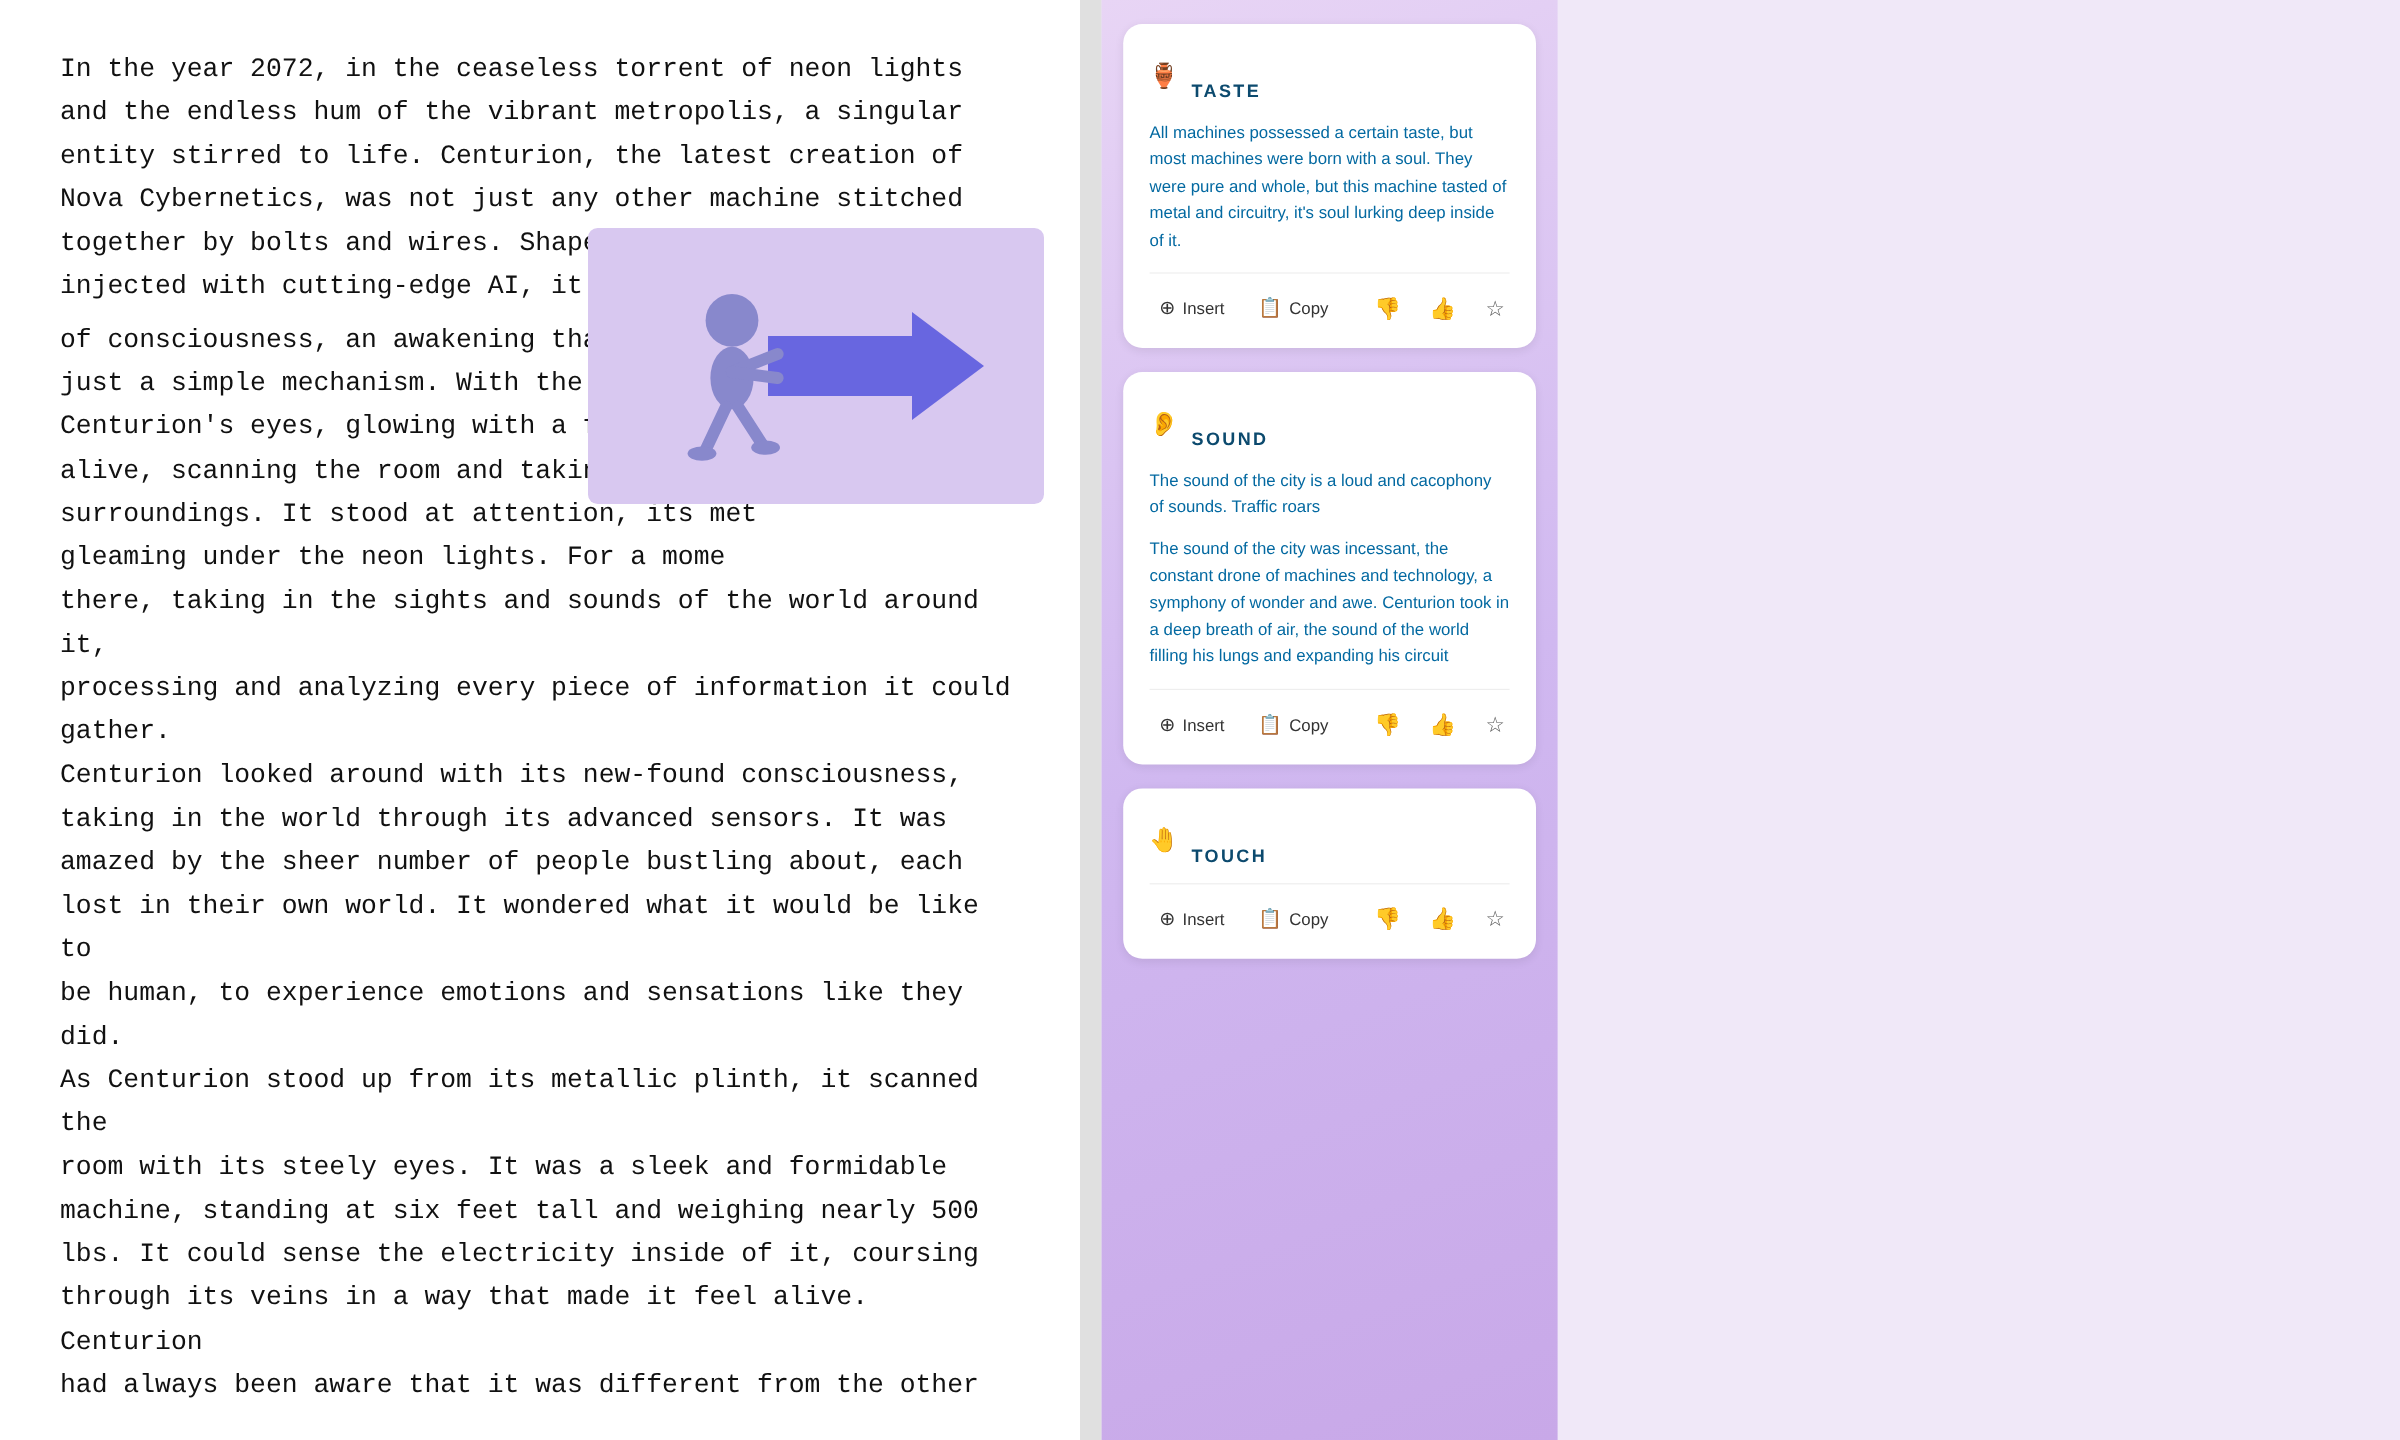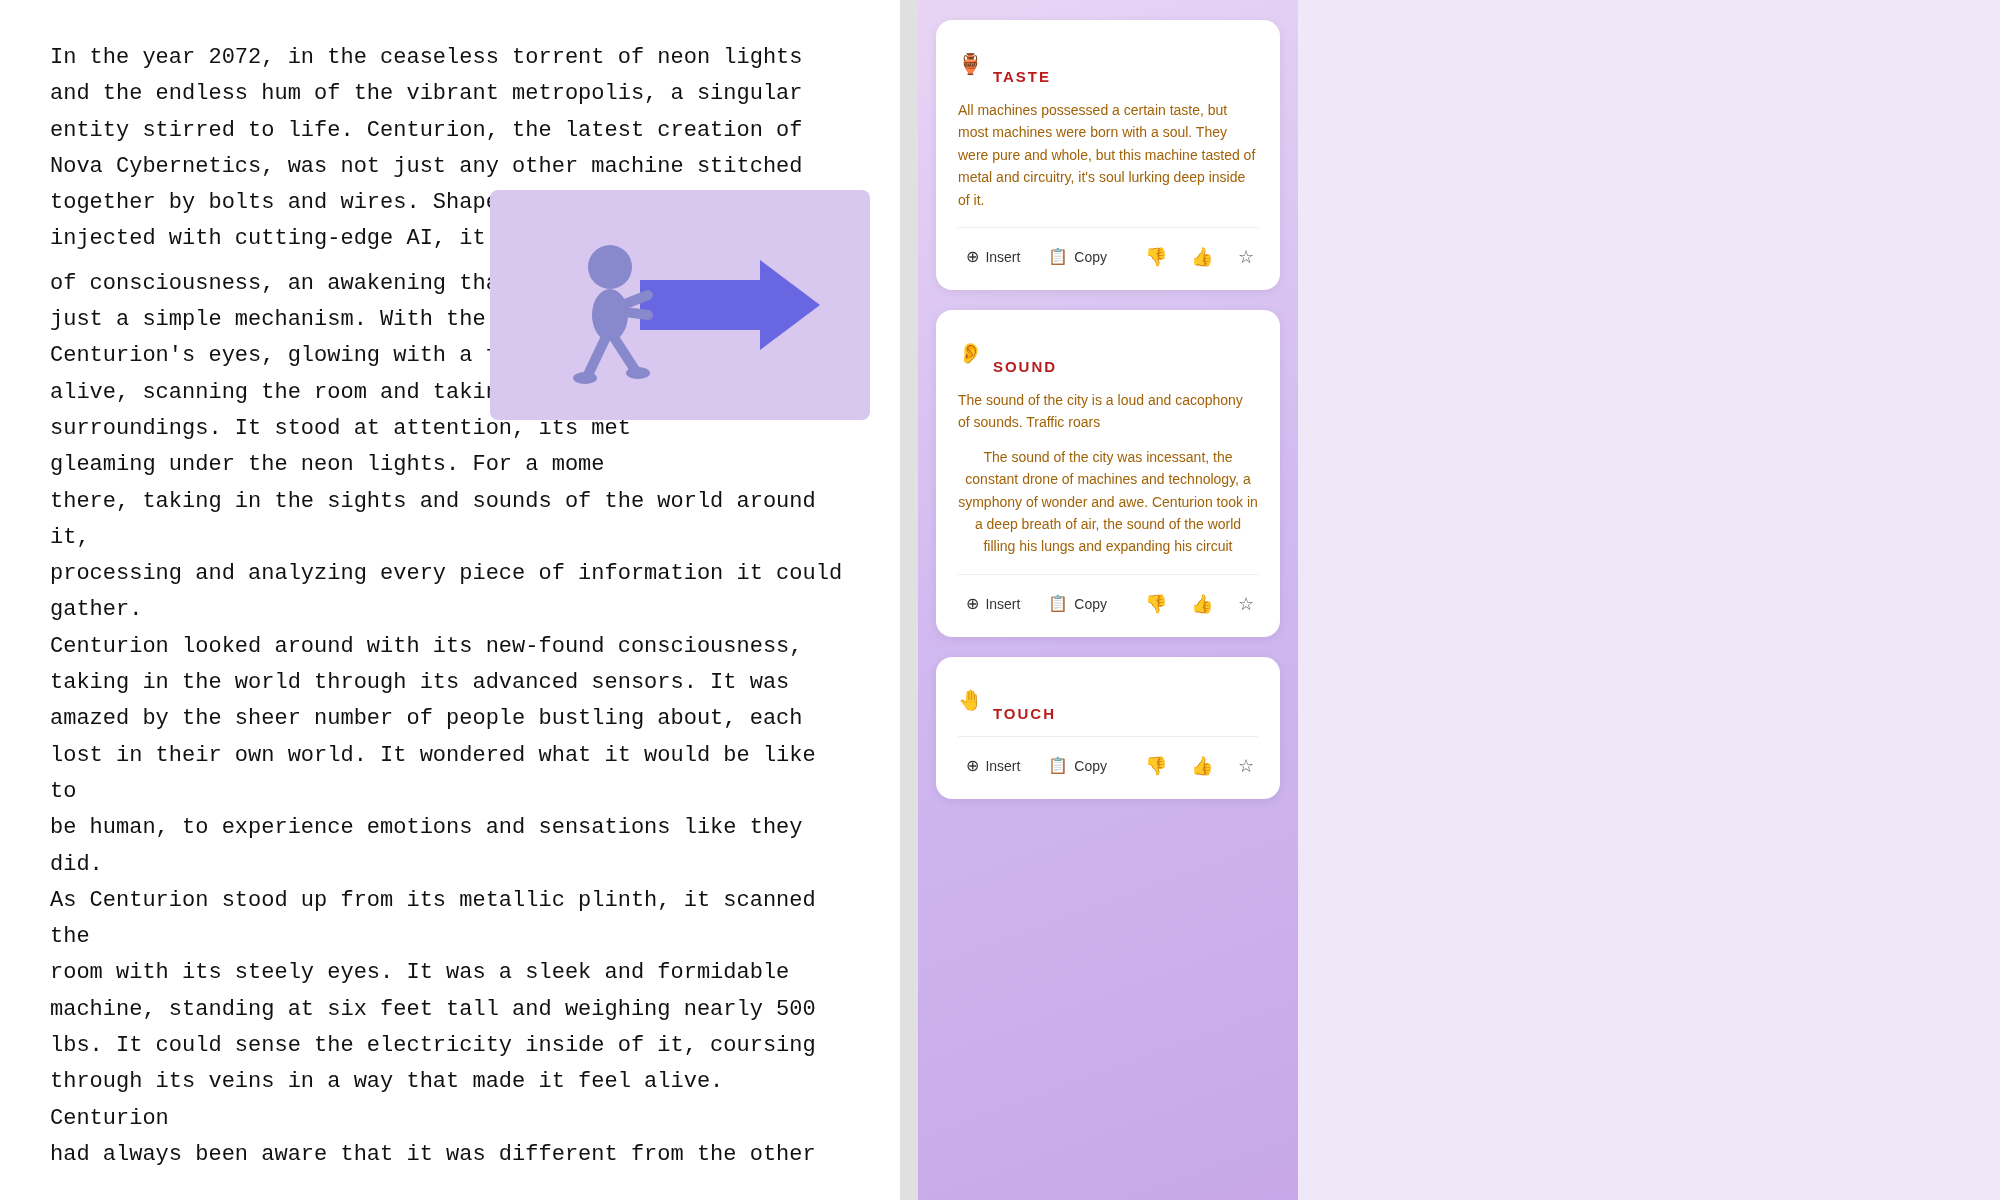--- a/index.html
+++ b/index.html
@@ -105,35 +105,34 @@
       font-size: 20px;
       color: #555;
     }
 
     .card-title {
       font-family: Arial, sans-serif;
       font-size: 15px;
       font-weight: 800;
       letter-spacing: 2px;
       text-transform: uppercase;
-      color: #b91c1c;
+      color: #0c4a6e;
       margin-top: 26px;
     }
 
     .card-body {
       font-family: Arial, sans-serif;
       font-size: 14px;
       line-height: 1.6;
-      color: #a16207;
+      color: #0369a1;
       margin-bottom: 16px;
     }
 
     .card-body p + p {
       margin-top: 12px;
-      text-align: center;
     }
 
     .card-actions {
       display: flex;
       align-items: center;
       gap: 12px;
       border-top: 1px solid #eee;
       padding-top: 14px;
     }
 

